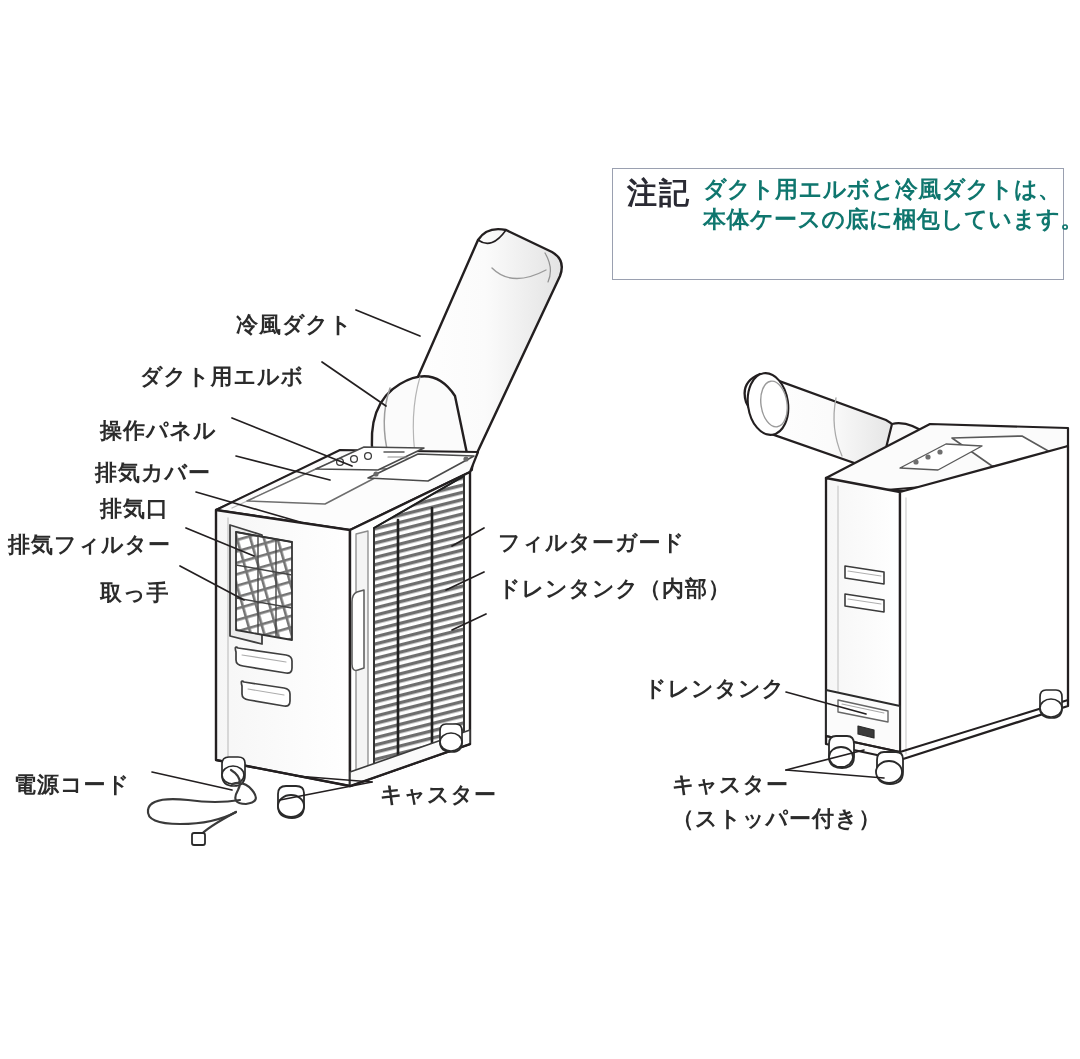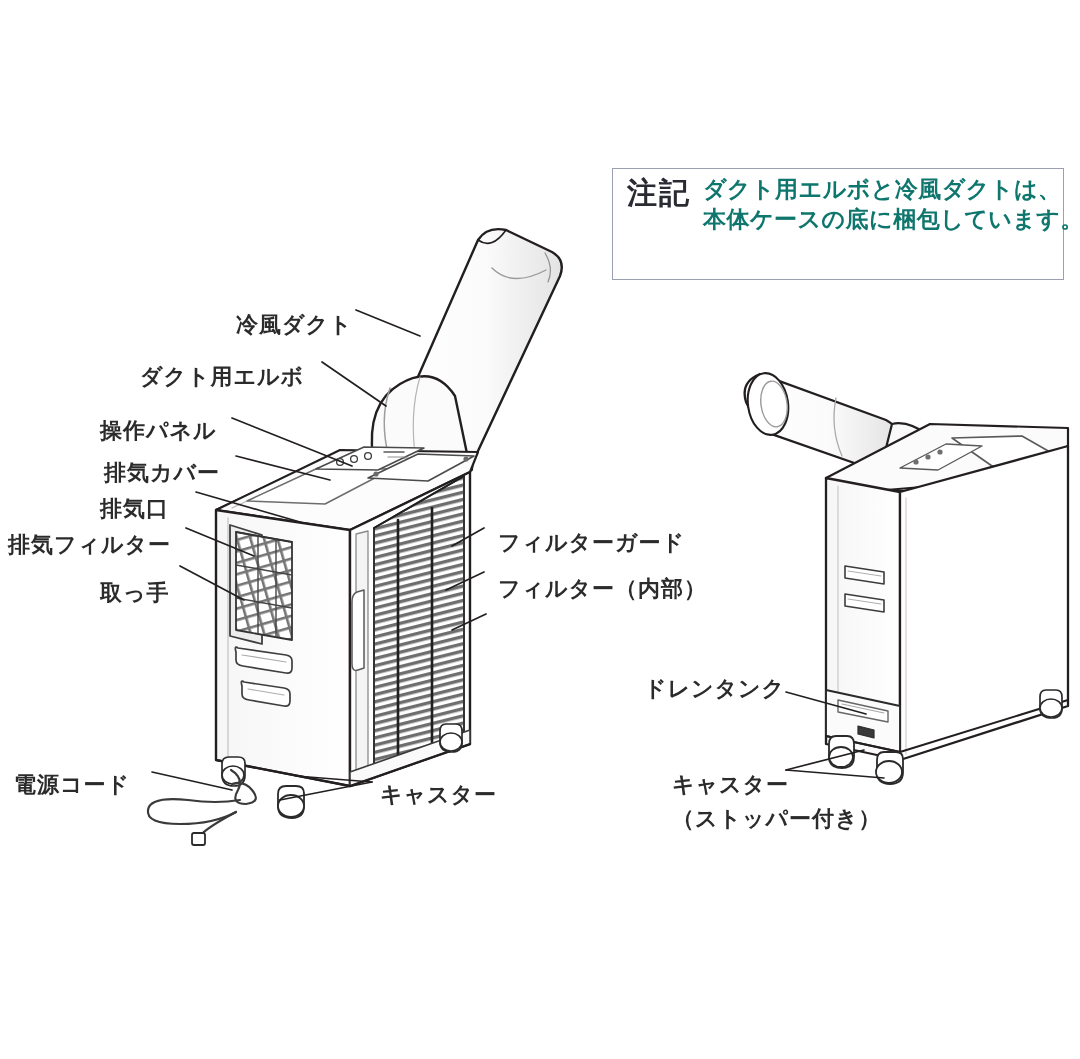--- a/index.html
+++ b/index.html
@@ -260,27 +260,27 @@
     <div id="note-head">注記</div>
     <div id="note-body">
       <div>ダクト用エルボと冷風ダクトは、</div>
       <div>本体ケースの底に梱包しています。</div>
     </div>
   </div>
 
   <div class="lbl" style="left:236px;top:292px;">冷風ダクト</div>
   <div class="lbl" style="left:140px;top:344px;">ダクト用エルボ</div>
   <div class="lbl" style="left:100px;top:398px;">操作パネル</div>
-  <div class="lbl" style="left:104px;top:440px;">排気カバー</div>
+  <div class="lbl" style="left:95px;top:440px;">排気カバー</div>
   <div class="lbl" style="left:100px;top:476px;">排気口</div>
   <div class="lbl" style="left:8px;top:512px;text-align:center;">排気フィルター</div>
   <div class="lbl" style="left:100px;top:560px;">取っ手</div>
   <div class="lbl" style="left:14px;top:752px;">電源コード</div>
   <div class="lbl" style="left:380px;top:762px;">キャスター</div>
 
   <div class="lbl" style="left:498px;top:510px;">フィルターガード</div>
-  <div class="lbl" style="left:498px;top:556px;">フィルター（内部）</div>
+  <div class="lbl" style="left:498px;top:556px;">ドレンタンク（内部）</div>
 
   <div class="lbl" style="left:644px;top:656px;">ドレンタンク</div>
   <div class="lbl" style="left:672px;top:752px;">キャスター</div>
   <div class="lbl" style="left:672px;top:786px;">（ストッパー付き）</div>
 
 </div>
 
 </body></html>

